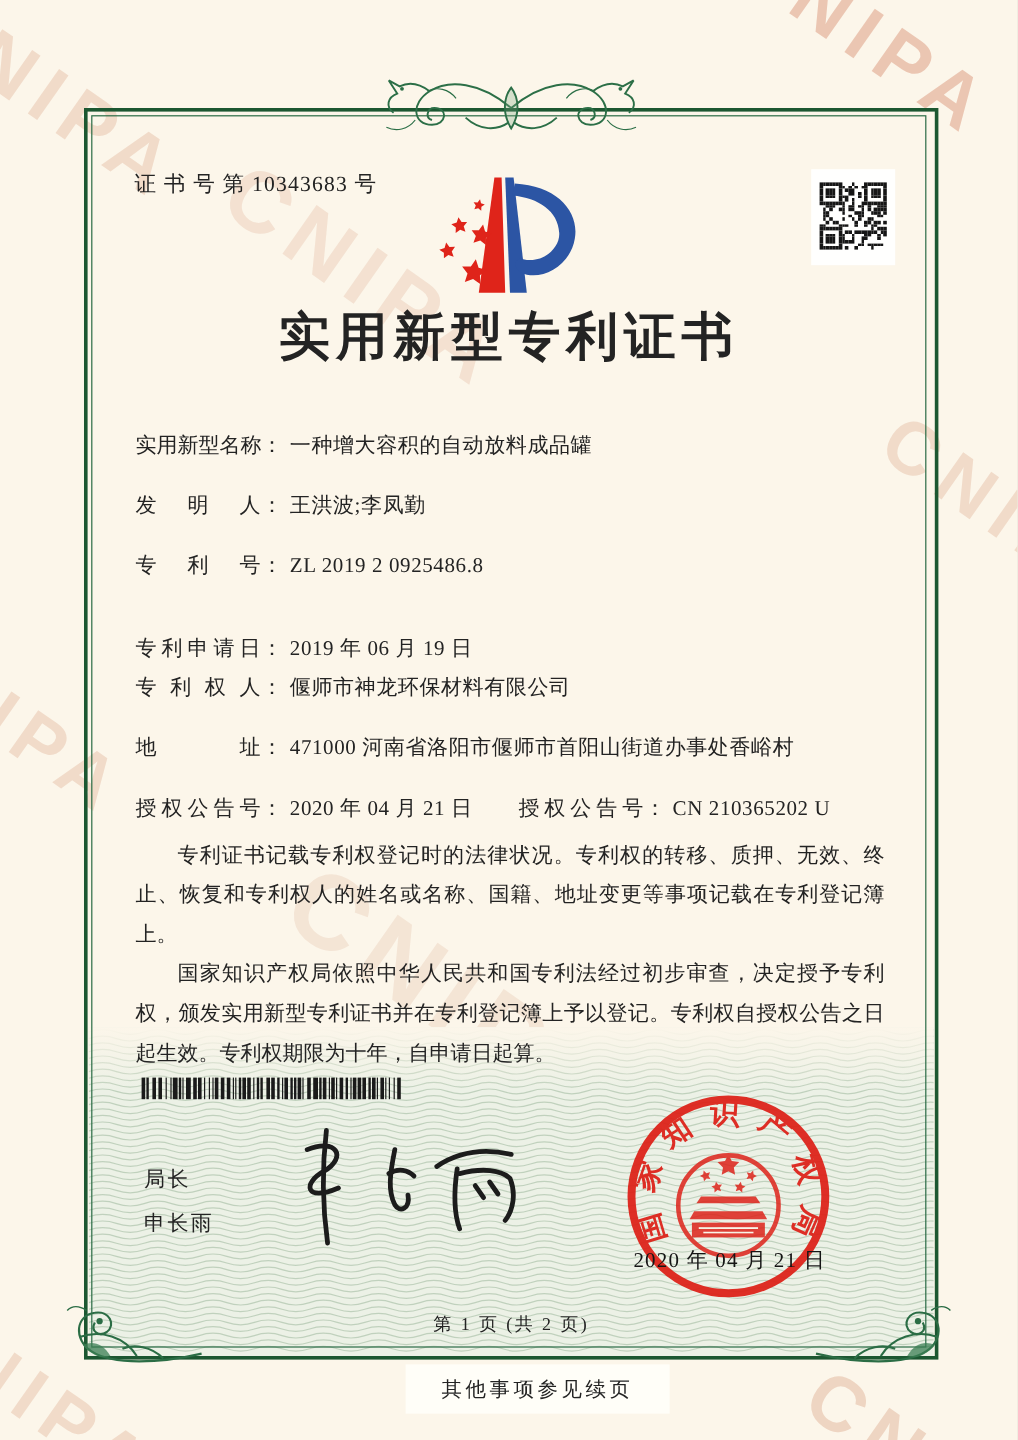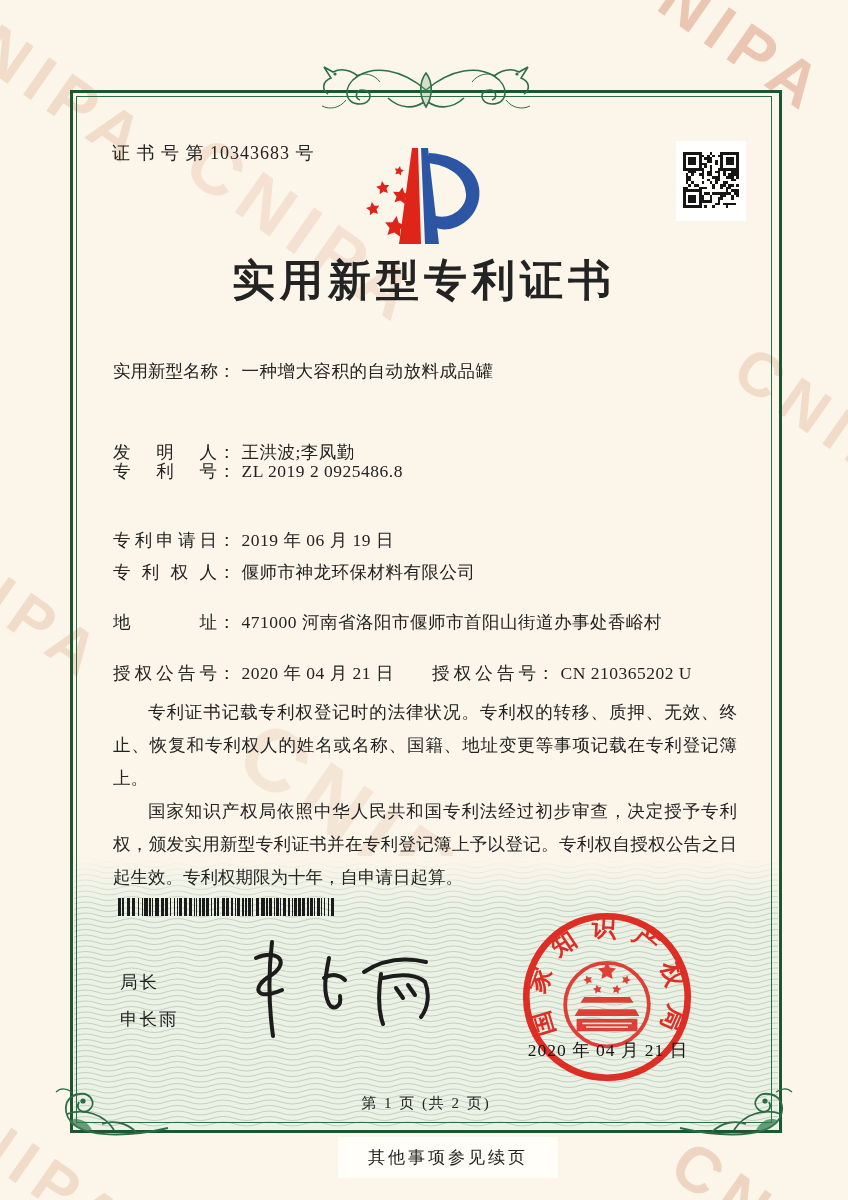--- a/index.html
+++ b/index.html
@@ -400,21 +400,21 @@
         <i style="grid-area: 21 / 12;"></i>
         <i style="grid-area: 21 / 17;"></i>
       </div>
   </div>
 
   <div class="title">实用新型专利证书</div>
 
   <div class="frow" style="top:359px;">
     <span class="flabel">实用新型名称</span><span class="fcolon">：</span><span class="fval">一种增大容积的自动放料成品罐</span>
   </div>
-  <div class="frow" style="top:409px;margin-top:31px;">
+  <div class="frow" style="top:409px;">
     <span class="flabel">发明人</span><span class="fcolon">：</span><span class="fval">王洪波;李凤勤</span>
   </div>
   <div class="frow" style="top:459px;">
     <span class="flabel">专利号</span><span class="fcolon">：</span><span class="fval">ZL 2019 2 0925486.8</span>
   </div>
   <div class="frow" style="top:528px;">
     <span class="flabel">专利申请日</span><span class="fcolon">：</span><span class="fval">2019 年 06 月 19 日</span>
   </div>
   <div class="frow" style="top:560px;">
     <span class="flabel">专利权人</span><span class="fcolon">：</span><span class="fval">偃师市神龙环保材料有限公司</span>

